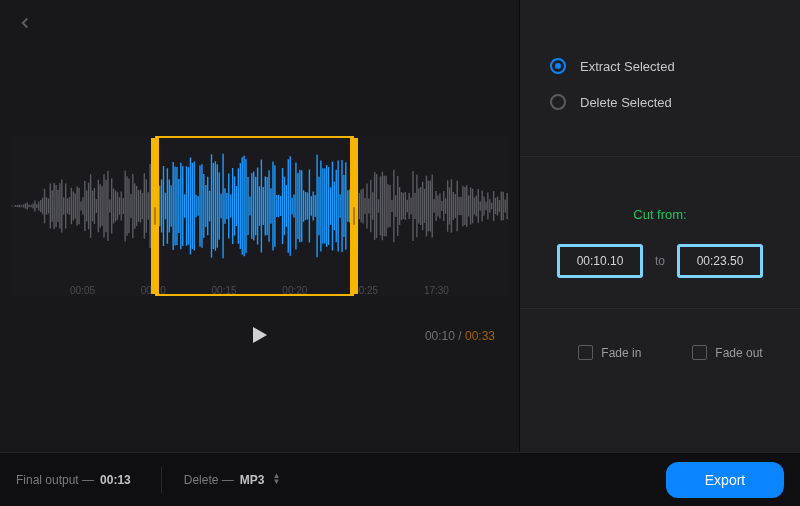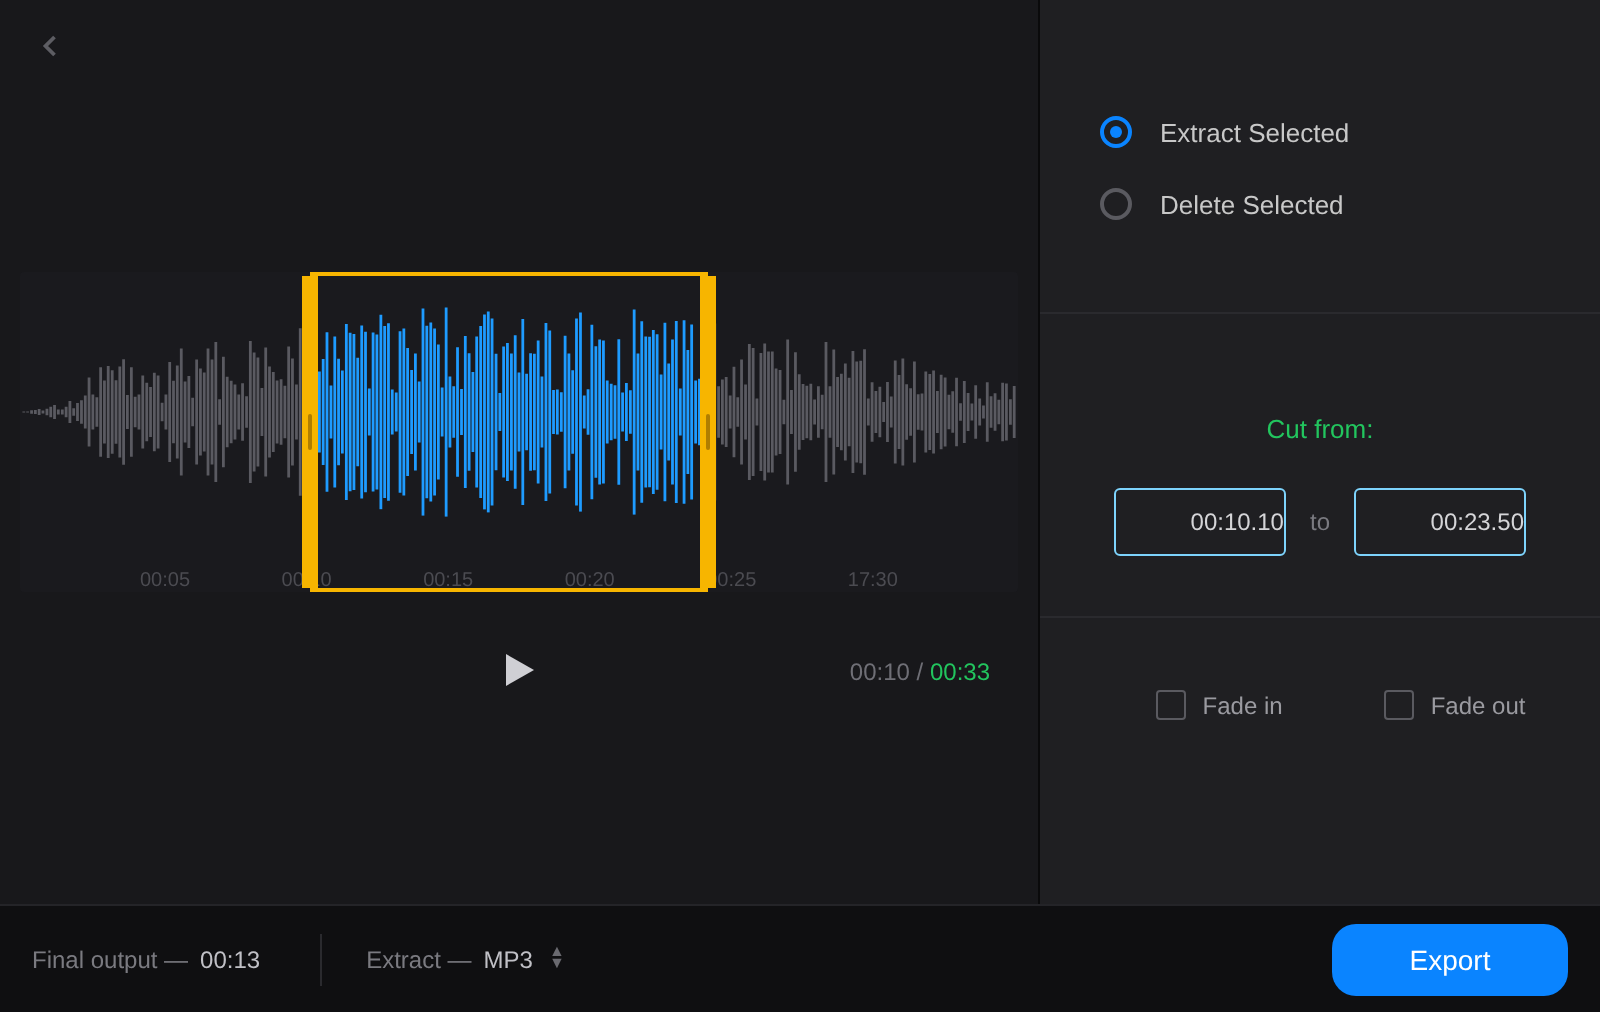--- a/index.html
+++ b/index.html
@@ -14,40 +14,40 @@
   .wave-svg { position: absolute; inset: 0; width: 100%; height: 100%; }
   .ticks { position: absolute; left: 0; right: 0; bottom: 0; display: flex; justify-content: space-between; padding: 0 60px; font-size: 10px; color: #4b4b51; pointer-events: none; }
   .sel { position: absolute; top: 0; bottom: 0; border: 2px solid #f7b500; border-left-width: 0; border-right-width: 0; }
   .sel-handle { position: absolute; top: 0; bottom: 0; width: 8px; background: #f7b500; cursor: ew-resize; display:flex; align-items:center; justify-content:center; }
   .sel-handle::after { content:""; width:2px; height:18px; background:#b07e00; border-radius:1px; }
   .sel-left { left: 0; margin-left:-4px; }
   .sel-right { right: 0; margin-right:-4px; }
   .controls { display: flex; align-items: center; justify-content: center; position: relative; margin-top: 20px; height: 40px; }
   .play-btn { width: 26px; height: 26px; cursor: pointer; color: #cfcfd4; }
   .time { position: absolute; right: 24px; font-size: 12px; color: #6f6f76; }
-  .time .total { color: #22c55e; }
+  .time .total { color: #a16207; }
   .side { width: 280px; background: #1f1f22; display: flex; flex-direction: column; }
   .opts { padding: 58px 30px 26px 30px; border-bottom: 1px solid #2a2a2e; }
   .radio-row { display: flex; align-items: center; margin-bottom: 20px; cursor: pointer; }
   .radio { width: 16px; height: 16px; border-radius: 50%; border: 2px solid #5a5a60; margin-right: 14px; position: relative; flex-shrink:0; }
   .radio.checked { border-color: #0a84ff; }
   .radio.checked::after { content:""; position:absolute; inset:3px; background:#0a84ff; border-radius:50%; }
   .radio-label { font-size: 13px; color: #c8c8c8; }
   .cut { padding: 50px 20px 30px 20px; border-bottom: 1px solid #2a2a2e; }
   .cut-title { text-align: center; font-size: 13px; color: #22c55e; margin-bottom: 22px; }
   .cut-row { display: flex; align-items: center; justify-content: center; gap: 12px; }
-  .time-input { width: 86px; height: 34px; border: 1px solid #7dd3fc; background: transparent; color: #d5d5d8; font-size: 12px; text-align: right; border-radius: 3px; }
+  .time-input { width: 86px; height: 34px; border: 3px solid #7dd3fc; background: transparent; color: #d5d5d8; font-size: 12px; text-align: center; border-radius: 3px; }
   .to { font-size: 12px; color: #7a7a80; }
   .fades { padding: 36px 20px 0 20px; display: flex; justify-content: center; gap: 30px; }
   .chk-row { display: flex; align-items: center; cursor: pointer; padding-left: 21px; }
   .chk { width: 15px; height: 15px; border: 1px solid #5a5a60; border-radius: 2px; margin-right: 8px; }
   .chk-label { font-size: 12px; color: #9a9aa0; }
   .bottom { height: 54px; background: #0f0f11; border-top: 1px solid #242428; display: flex; align-items: center; padding: 0 16px; }
   .bcell { display: flex; font-size: 12px; color: #7a7a80; margin-right: 30px; }
-  .bval { color: #c0c0c6; margin-left: 6px; }
+  .bval { color: #c0c0c6; margin-left: 6px; font-weight: bold; }
   .sort-icn { margin-left: 8px; color:#6a6a70; display:flex; flex-direction:column; line-height:6px; font-size:8px;}
   .export { margin-left: auto; background: #0a84ff; color: #ffffff; border: none; width: 118px; height: 36px; border-radius: 12px; font-size: 14px; font-weight: 500; cursor: pointer; }
   .divider { width:1px; height:26px; background:#2a2a2e; margin-right:22px; }
 </style>
 </head>
 <body>
 
 <div class="app">
   <div class="top">
     <div class="main">
@@ -386,21 +386,21 @@
     </div>
   </div>
 
   <div class="bottom">
     <div class="bcell">
       <span>Final output  —</span>
       <span class="bval">00:13</span>
     </div>
     <div class="divider"></div>
     <div class="bcell">
-      <span>Extract  —</span>
+      <span>Delete  —</span>
       <span class="bval">MP3</span>
       <span class="sort-icn">
           <span>▲</span>
           <span>▼</span>
         </span>
     </div>
     <button class="export">Export</button>
   </div>
 </div>
 

